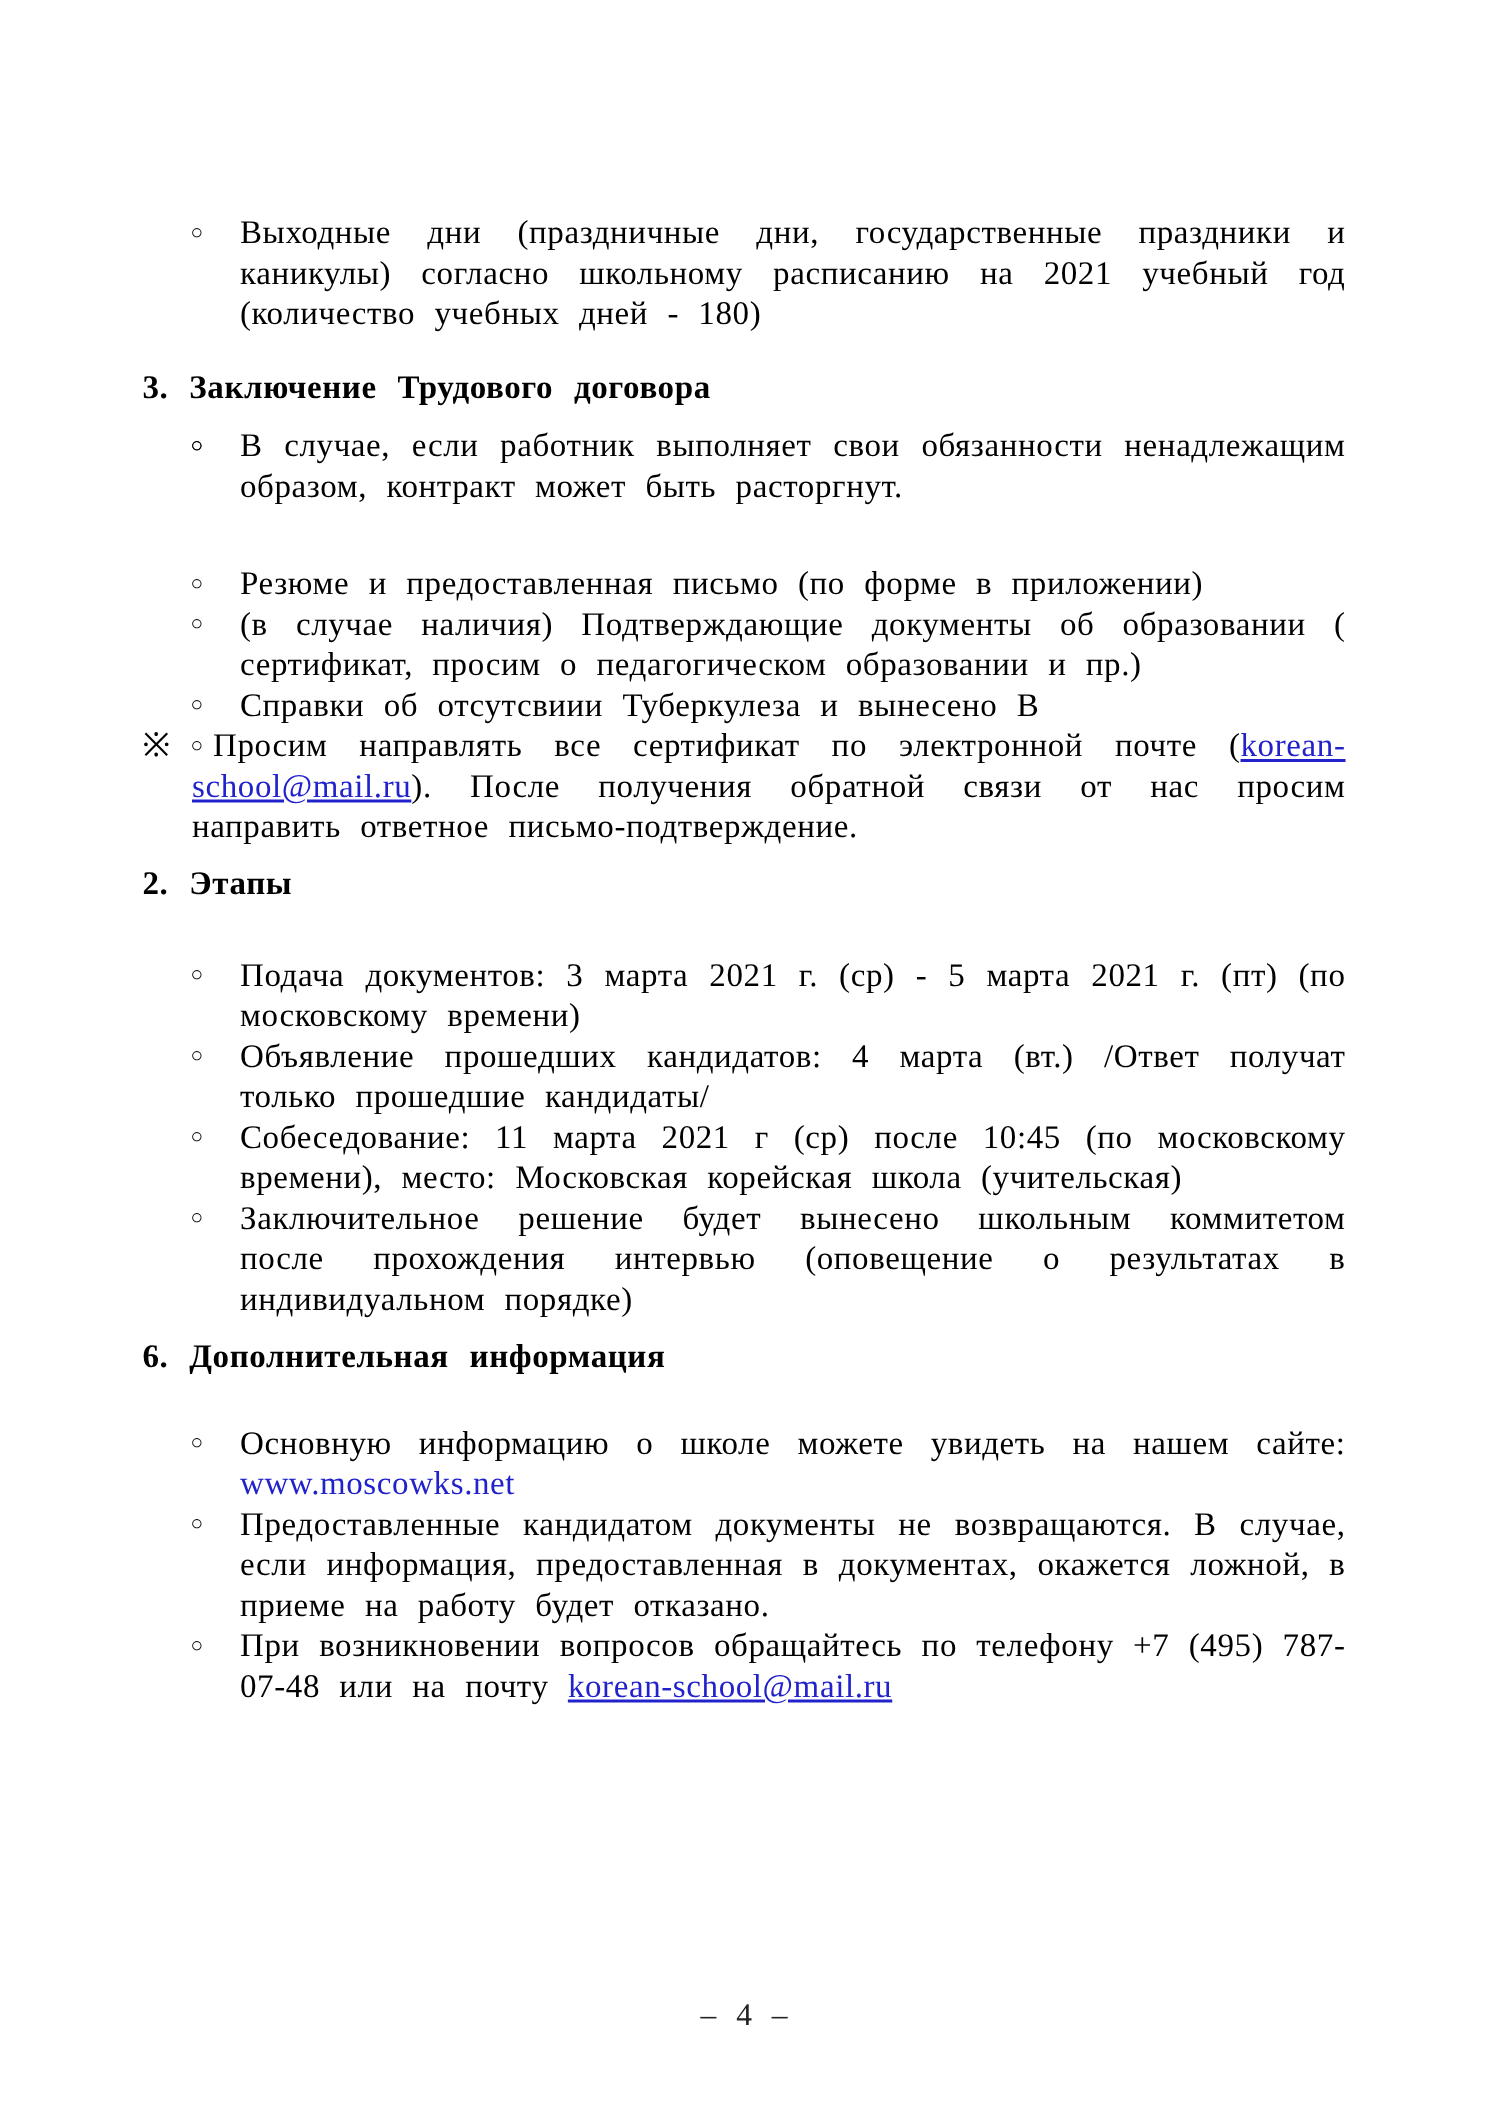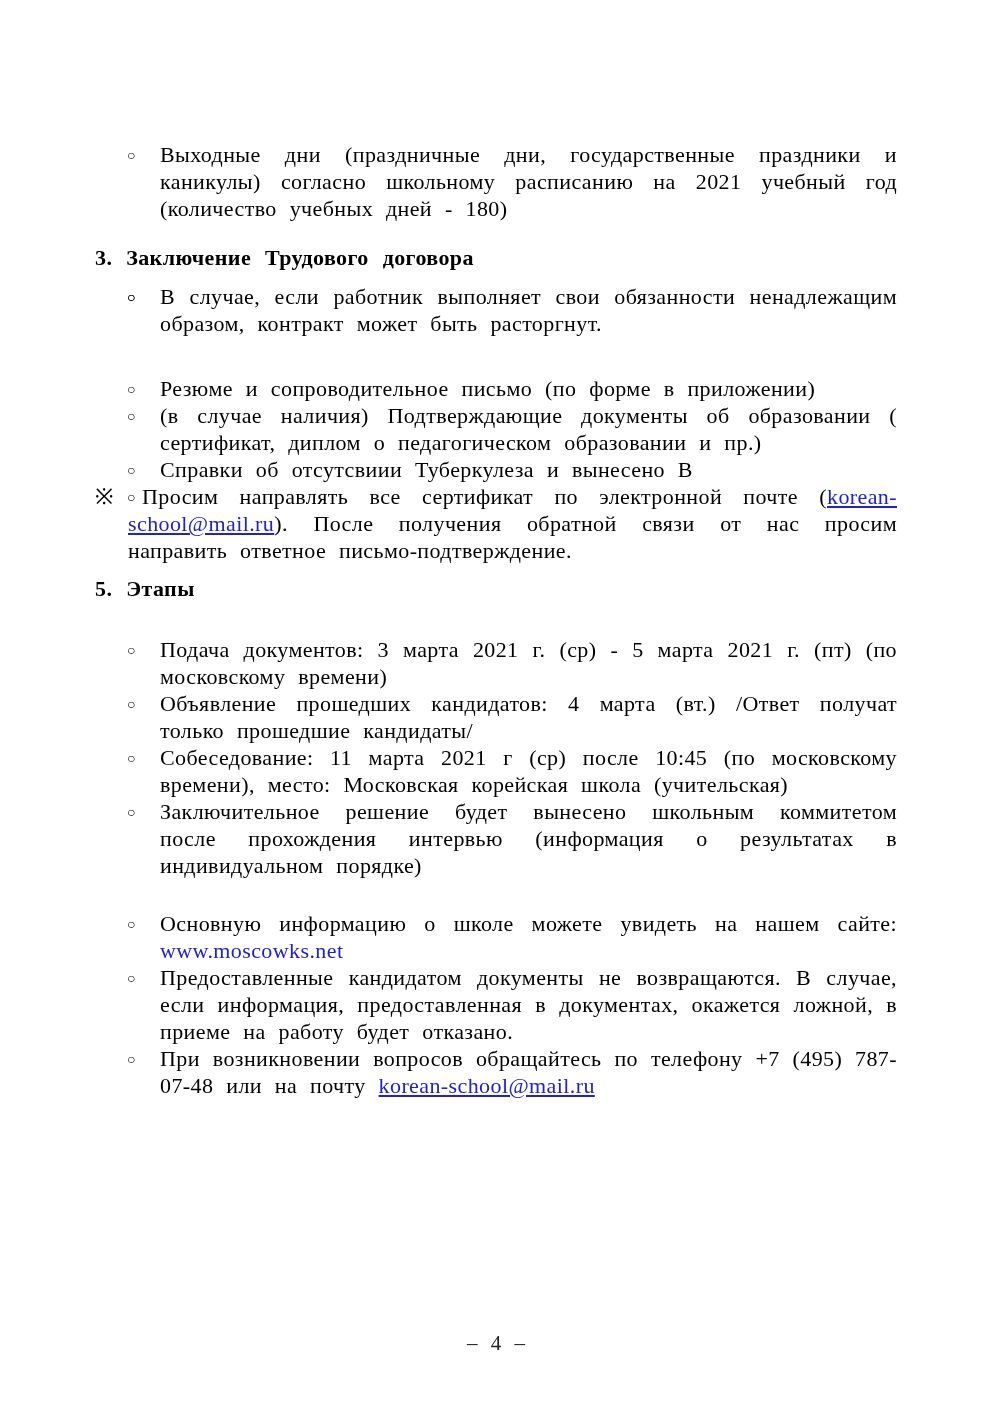--- a/index.html
+++ b/index.html
@@ -110,58 +110,59 @@
       <span class="marker">○</span>
     </p>
     <p class="bullet">
       <span class="marker">○</span>
       <span>В случае, если работник выполняет свои обязанности ненадлежащим образом, контракт может быть расторгнут.</span>
     </p>
 
 
     <p class="bullet mt-l4">
       <span class="marker">○</span>
-      <span>Резюме и сопроводительное письмо (по форме в приложении)</span>
+      <span>Резюме и предоставленная письмо (по форме в приложении)</span>
     </p>
     <p class="bullet">
       <span class="marker">○</span>
-      <span>(в случае наличия) Подтверждающие документы об образовании ( сертификат, диплом о педагогическом образовании и пр.)</span>
+      <span>(в случае наличия) Подтверждающие документы об образовании ( сертификат, просим о педагогическом образовании и пр.)</span>
     </p>
     <p class="bullet">
       <span class="marker">○</span>
       <span>Справки об отсутсвиии Туберкулеза и вынесено В</span>
     </p>
     <p class="bullet">
       <span class="marker">○</span>
     </p>
 
     <p class="note">
       <span class="note-marker">※</span>
       <span>Просим направлять все сертификат по электронной почте (</span><a class="doclink">korean-school@mail.ru</a><span>). После получения обратной связи от нас просим направить ответное письмо-подтверждение.</span>
     </p>
 
-    <h2 class="heading mt-h5">5. Этапы</h2>
+    <h2 class="heading mt-h5">2. Этапы</h2>
 
     <p class="bullet mt-l5">
       <span class="marker">○</span>
       <span>Подача документов: 3 марта 2021 г. (ср) - 5 марта 2021 г. (пт) (по московскому времени)</span>
     </p>
     <p class="bullet">
       <span class="marker">○</span>
       <span>Объявление прошедших кандидатов: 4 марта (вт.) /Ответ получат только прошедшие кандидаты/</span>
     </p>
     <p class="bullet">
       <span class="marker">○</span>
       <span>Собеседование: 11 марта 2021 г (ср) после 10:45 (по московскому времени), место: Московская корейская школа (учительская)</span>
     </p>
     <p class="bullet">
       <span class="marker">○</span>
-      <span>Заключительное решение будет вынесено школьным коммитетом после прохождения интервью (информация о результатах в индивидуальном порядке)</span>
+      <span>Заключительное решение будет вынесено школьным коммитетом после прохождения интервью (оповещение о результатах в индивидуальном порядке)</span>
     </p>
 
+    <h2 class="heading mt-h6">6. Дополнительная информация</h2>
 
     <p class="bullet mt-l6">
       <span class="marker">○</span>
       <span>Основную информацию о школе можете увидеть на нашем сайте:</span>
       <a class="doclink nounderline">www.moscowks.net</a>
     </p>
     <p class="bullet">
       <span class="marker">○</span>
       <span>Предоставленные кандидатом документы не возвращаются. В случае, если информация, предоставленная в документах, окажется ложной, в приеме на работу будет отказано.</span>
     </p>

